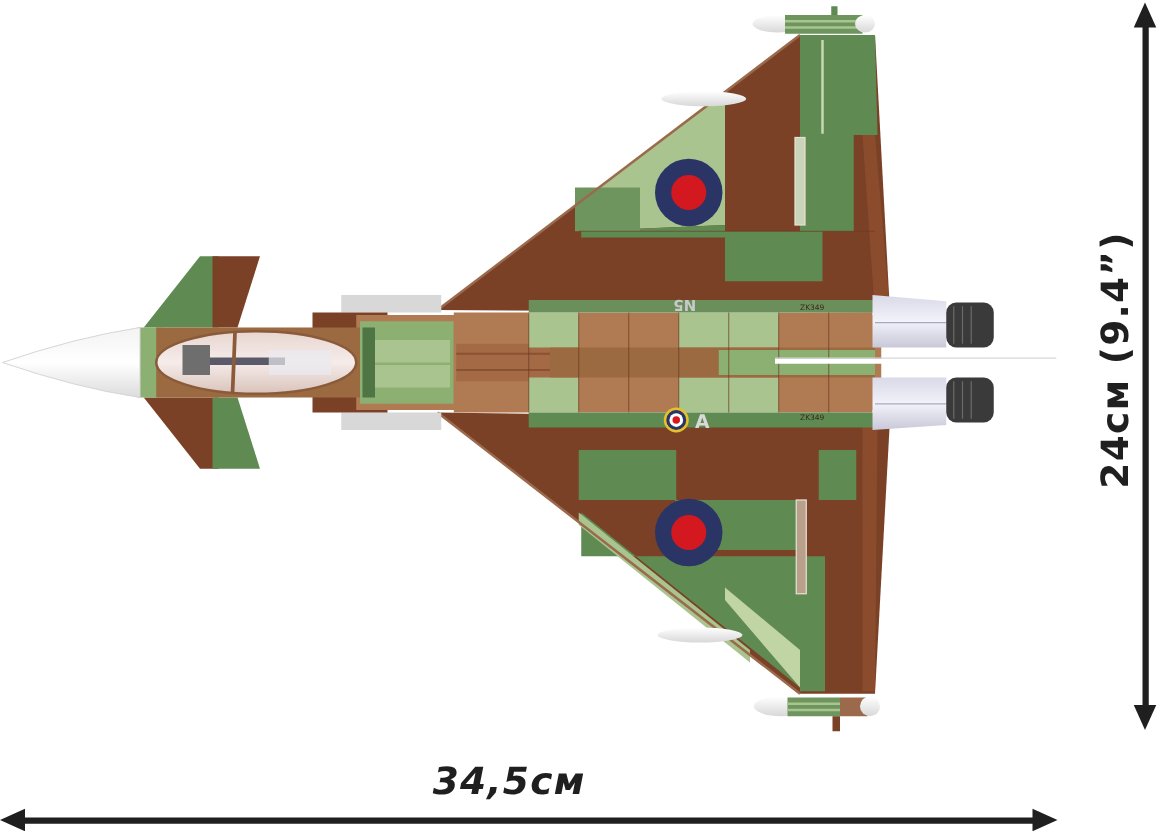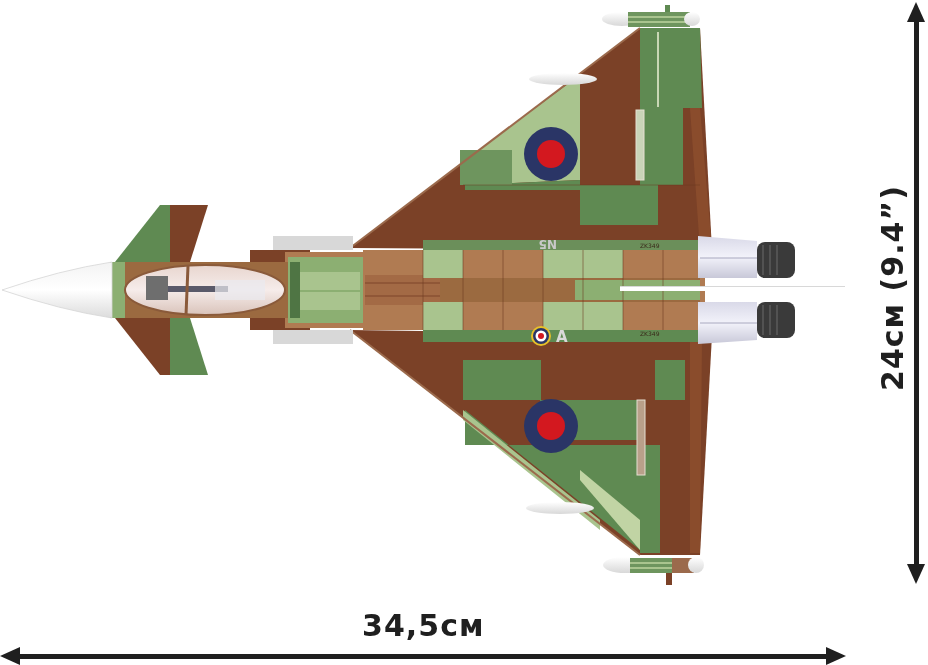--- a/index.html
+++ b/index.html
@@ -1,22 +1,22 @@
 <!DOCTYPE html>
 <html><head>
 <meta charset="utf-8">
 <style>
   html, body { margin: 0; padding: 0; background: #ffffff; }
   body { width: 928px; height: 665px; position: relative; overflow: hidden; font-family: "DejaVu Sans", sans-serif; }
   .canvas { position: absolute; left: 0; top: 0; width: 928px; height: 665px; }
   .dim-label-h {
-    position: absolute; left: 284px; top: 600px; width: 290px; height: 50px;
+    position: absolute; left: 268px; top: 600px; width: 290px; height: 50px;
     display: flex; align-items: center; justify-content: center;
     font-family: "DejaVu Sans", sans-serif; font-weight: bold; font-size: 30px;
-    color: #1f1f1f; letter-spacing: 1px; white-space: nowrap;
+    color: #1f1f1f; letter-spacing: 1px; white-space: nowrap; font-style: italic;
   }
   .dim-label-v {
     position: absolute; left: 772px; top: 268px; width: 240px; height: 40px;
     display: flex; align-items: center; justify-content: center;
     transform: rotate(-90deg); transform-origin: center center;
     font-family: "DejaVu Sans", sans-serif; font-weight: bold; font-size: 30px;
     color: #1f1f1f; letter-spacing: 1px; white-space: nowrap;
   }
   .dim-label-h span, .dim-label-v span { display: inline-block; }
 </style>

